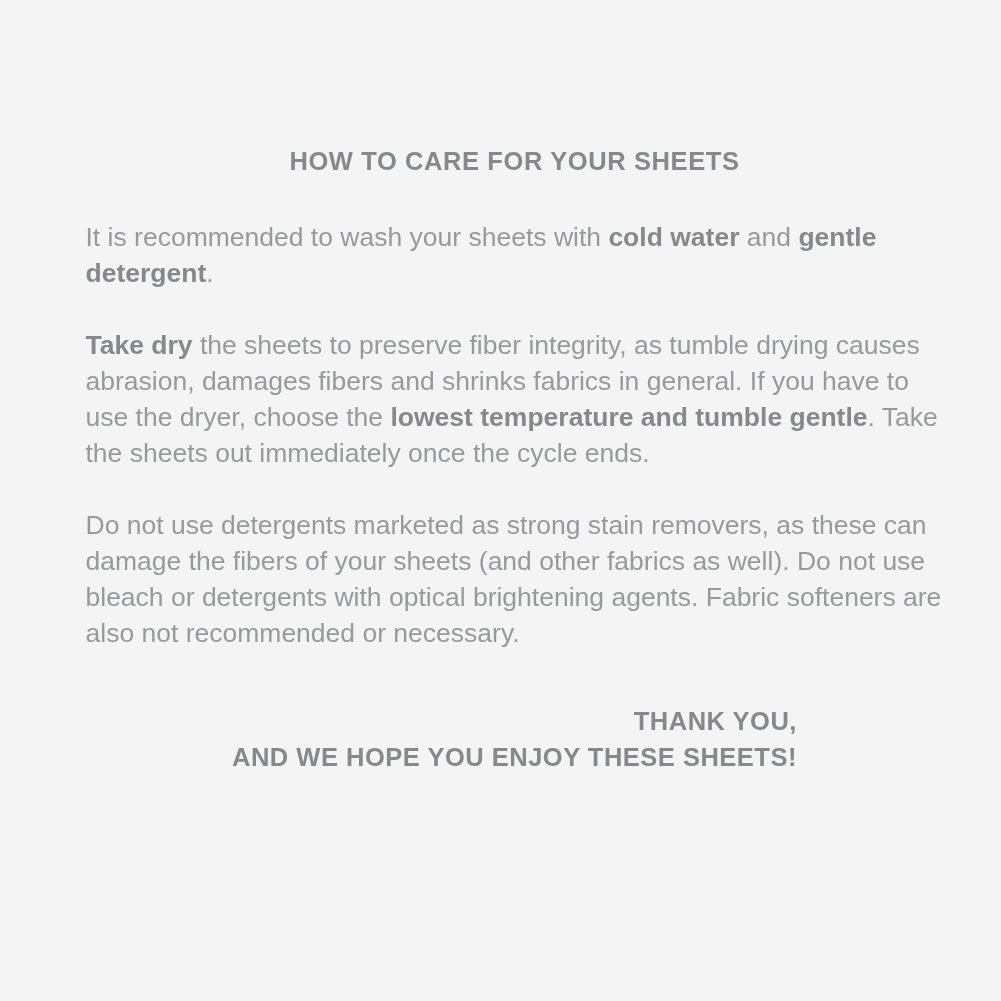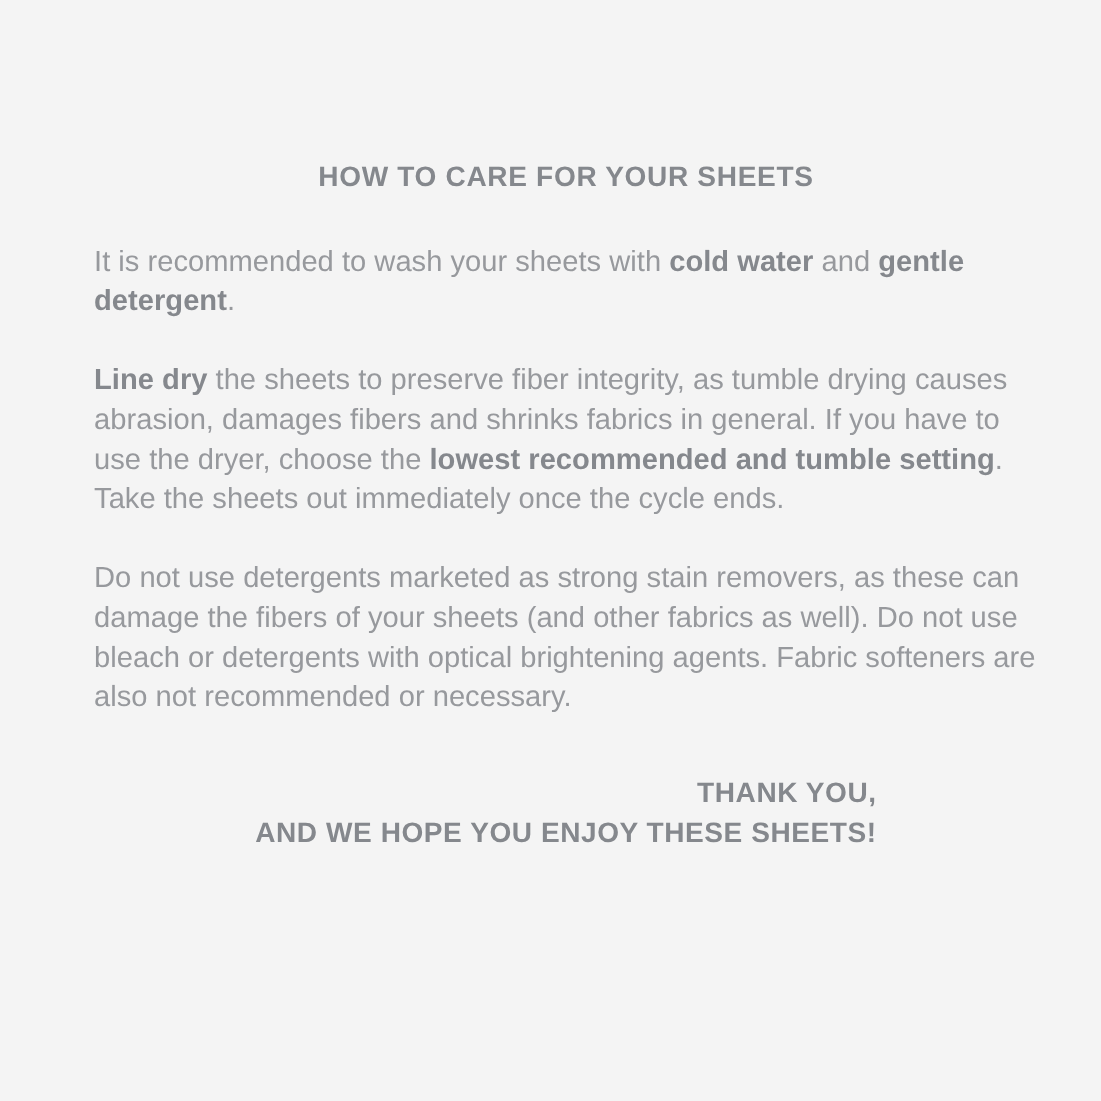--- a/index.html
+++ b/index.html
@@ -70,21 +70,21 @@
 
   <h1 class="care-title">HOW TO CARE FOR YOUR SHEETS</h1>
 
   <div class="body-block">
 
     <p class="para">
       <span>It is recommended to wash your sheets with </span><b>cold water</b><span> and </span><b>gentle detergent</b><span>.</span>
     </p>
 
     <p class="para">
-      <b>Line dry</b><span> the sheets to preserve fiber integrity, as tumble drying causes abrasion, damages fibers and shrinks fabrics in general. If you have to use the dryer, choose the </span><b>lowest recommended and tumble setting</b><span>. Take the sheets out immediately once the cycle ends.</span>
+      <b>Take dry</b><span> the sheets to preserve fiber integrity, as tumble drying causes abrasion, damages fibers and shrinks fabrics in general. If you have to use the dryer, choose the </span><b>lowest temperature and tumble gentle</b><span>. Take the sheets out immediately once the cycle ends.</span>
     </p>
 
     <p class="para">
       <span>Do not use detergents marketed as strong stain removers, as these can damage the fibers of your sheets (and other fabrics as well). Do not use bleach or detergents with optical brightening agents. Fabric softeners are also not recommended or necessary.</span>
     </p>
 
   </div>
 
   <div class="closing">
     <div>THANK YOU,</div>

